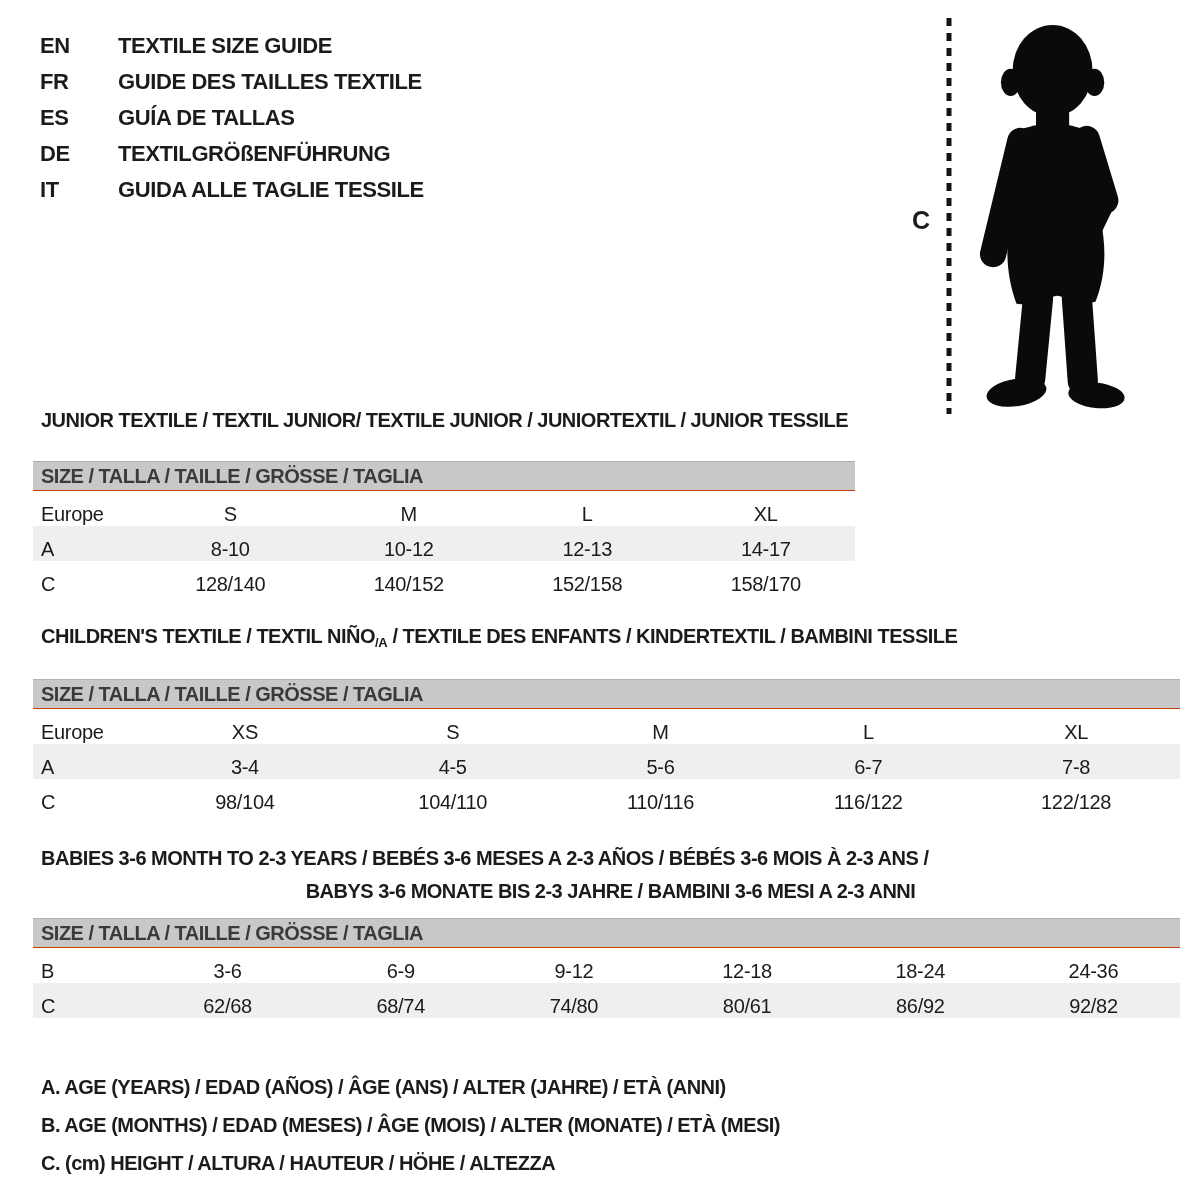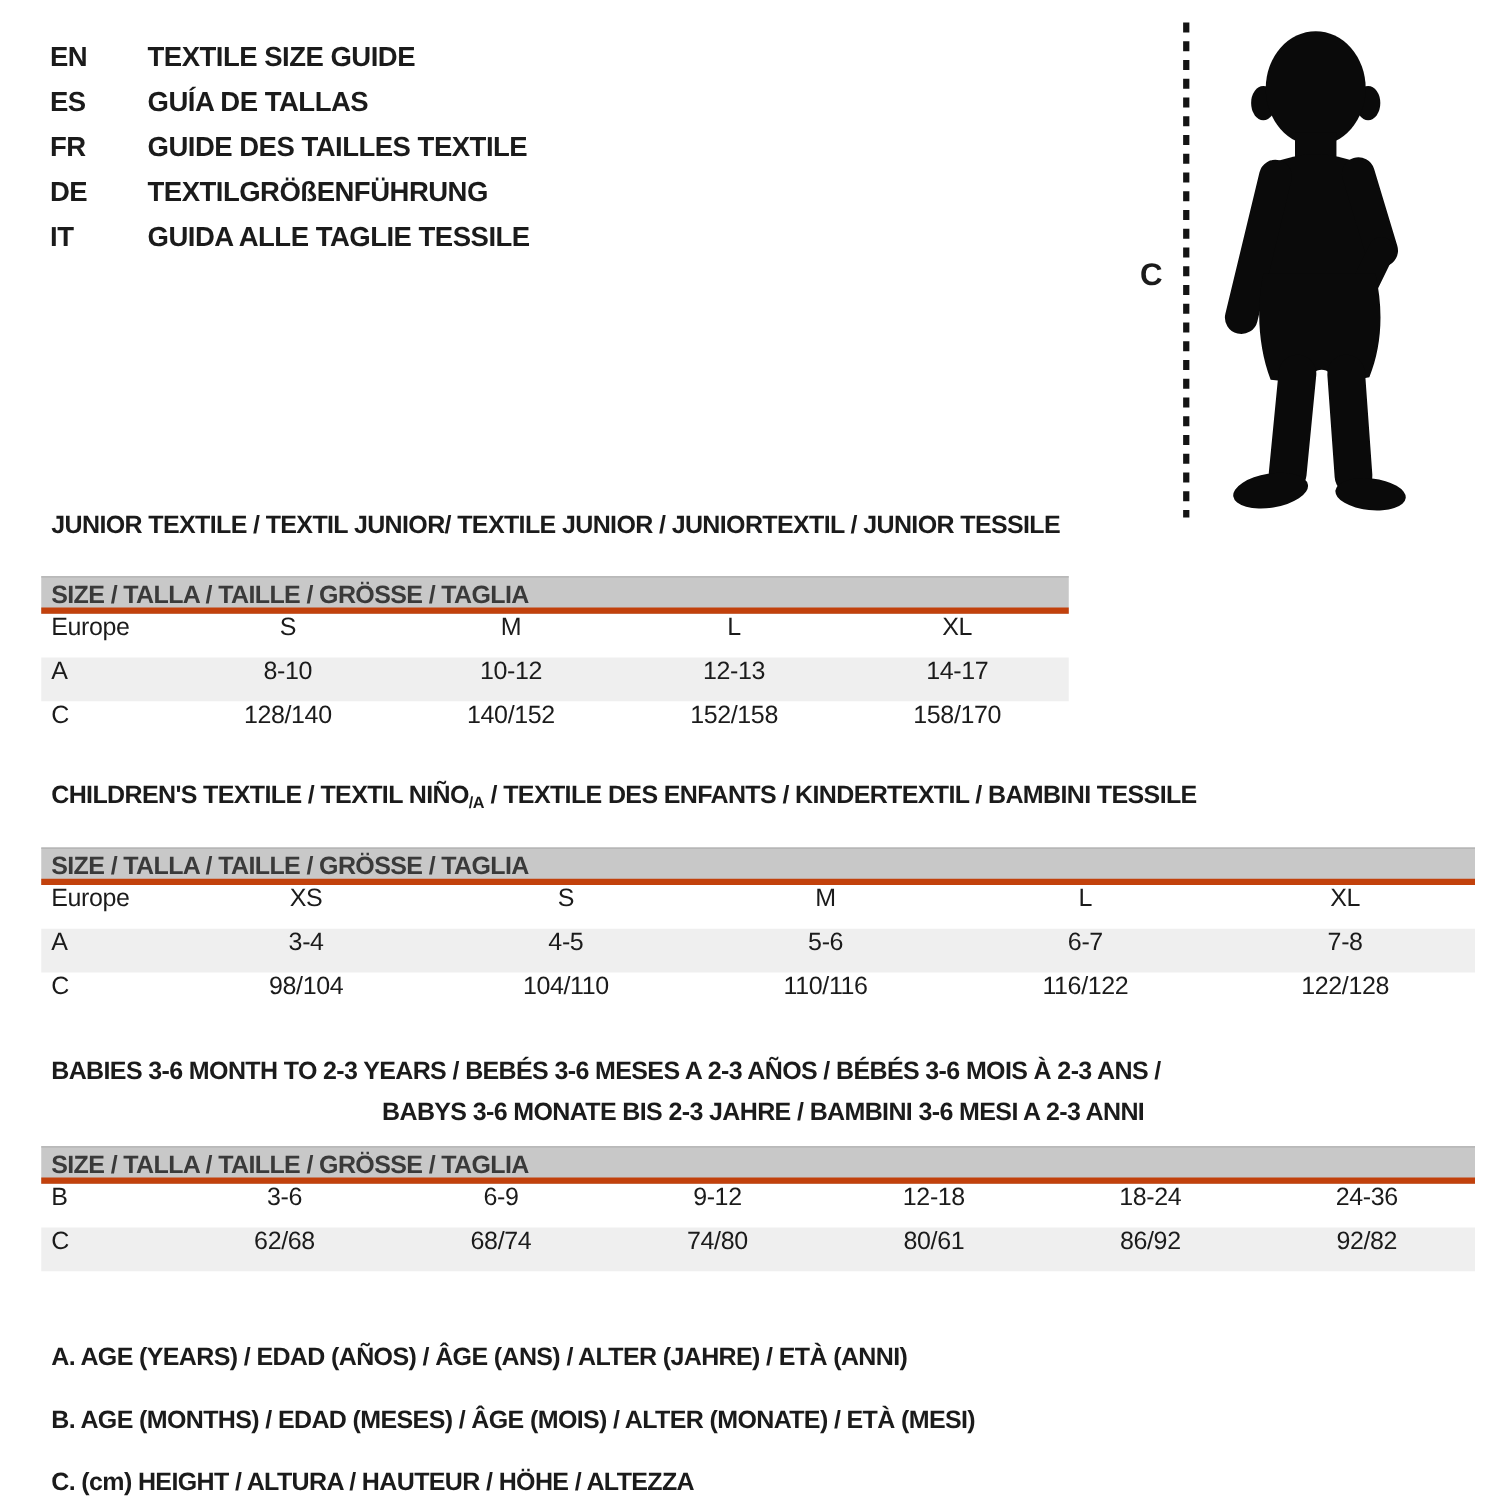--- a/index.html
+++ b/index.html
@@ -52,30 +52,30 @@
 
   .size-table { width: 1147px; }
   .size-table.junior { width: 822px; }
 
   .thead {
     box-sizing: border-box;
     height: 30px;
     line-height: 28px;
     background: #c8c8c8;
     border-top: 1px solid #b0b0b0;
-    border-bottom: 5px solid #c2410c;
+    border-bottom: 1px solid #c2410c;
     padding-left: 8px;
     font-size: 20px;
     font-weight: bold;
     color: #3a3a3a;
     letter-spacing: -0.5px;
   }
   .trow {
     display: flex;
-    align-items: flex-start;
+    align-items: flex-end;
     height: 35px;
     font-size: 20px;
     letter-spacing: -0.3px;
   }
   .trow.shaded { background: #efefef; }
   .tlabel { flex: 0 0 108px; box-sizing: border-box; padding-left: 8px; }
   .tval { flex: 1; text-align: center; }
 
   .mt-junior-table   { margin-top: 29px; }
   .mt-children-title { margin-top: 28px; }
@@ -84,40 +84,39 @@
   .mt-babies-table   { margin-top: 10px; }
   .mt-footnotes      { margin-top: 50px; }
 
   .footnotes { padding-left: 8px; }
   .footnote-line {
     font-size: 20px;
     font-weight: bold;
     line-height: 38px;
     letter-spacing: -0.5px;
     white-space: nowrap;
-    margin-top: 12px;
   }
 </style>
 </head>
 <body>
 
 <div class="page">
 
   <header class="lang-block">
     <div class="lang-row">
       <span class="lang-code">EN</span>
       <span class="lang-title">TEXTILE SIZE GUIDE</span>
     </div>
     <div class="lang-row">
+      <span class="lang-code">FR</span>
+      <span class="lang-title">GUIDE DES TAILLES TEXTILE</span>
+    </div>
+    <div class="lang-row">
       <span class="lang-code">ES</span>
       <span class="lang-title">GUÍA DE TALLAS</span>
-    </div>
-    <div class="lang-row">
-      <span class="lang-code">FR</span>
-      <span class="lang-title">GUIDE DES TAILLES TEXTILE</span>
     </div>
     <div class="lang-row">
       <span class="lang-code">DE</span>
       <span class="lang-title">TEXTILGRÖßENFÜHRUNG</span>
     </div>
     <div class="lang-row">
       <span class="lang-code">IT</span>
       <span class="lang-title">GUIDA ALLE TAGLIE TESSILE</span>
     </div>
   </header>

